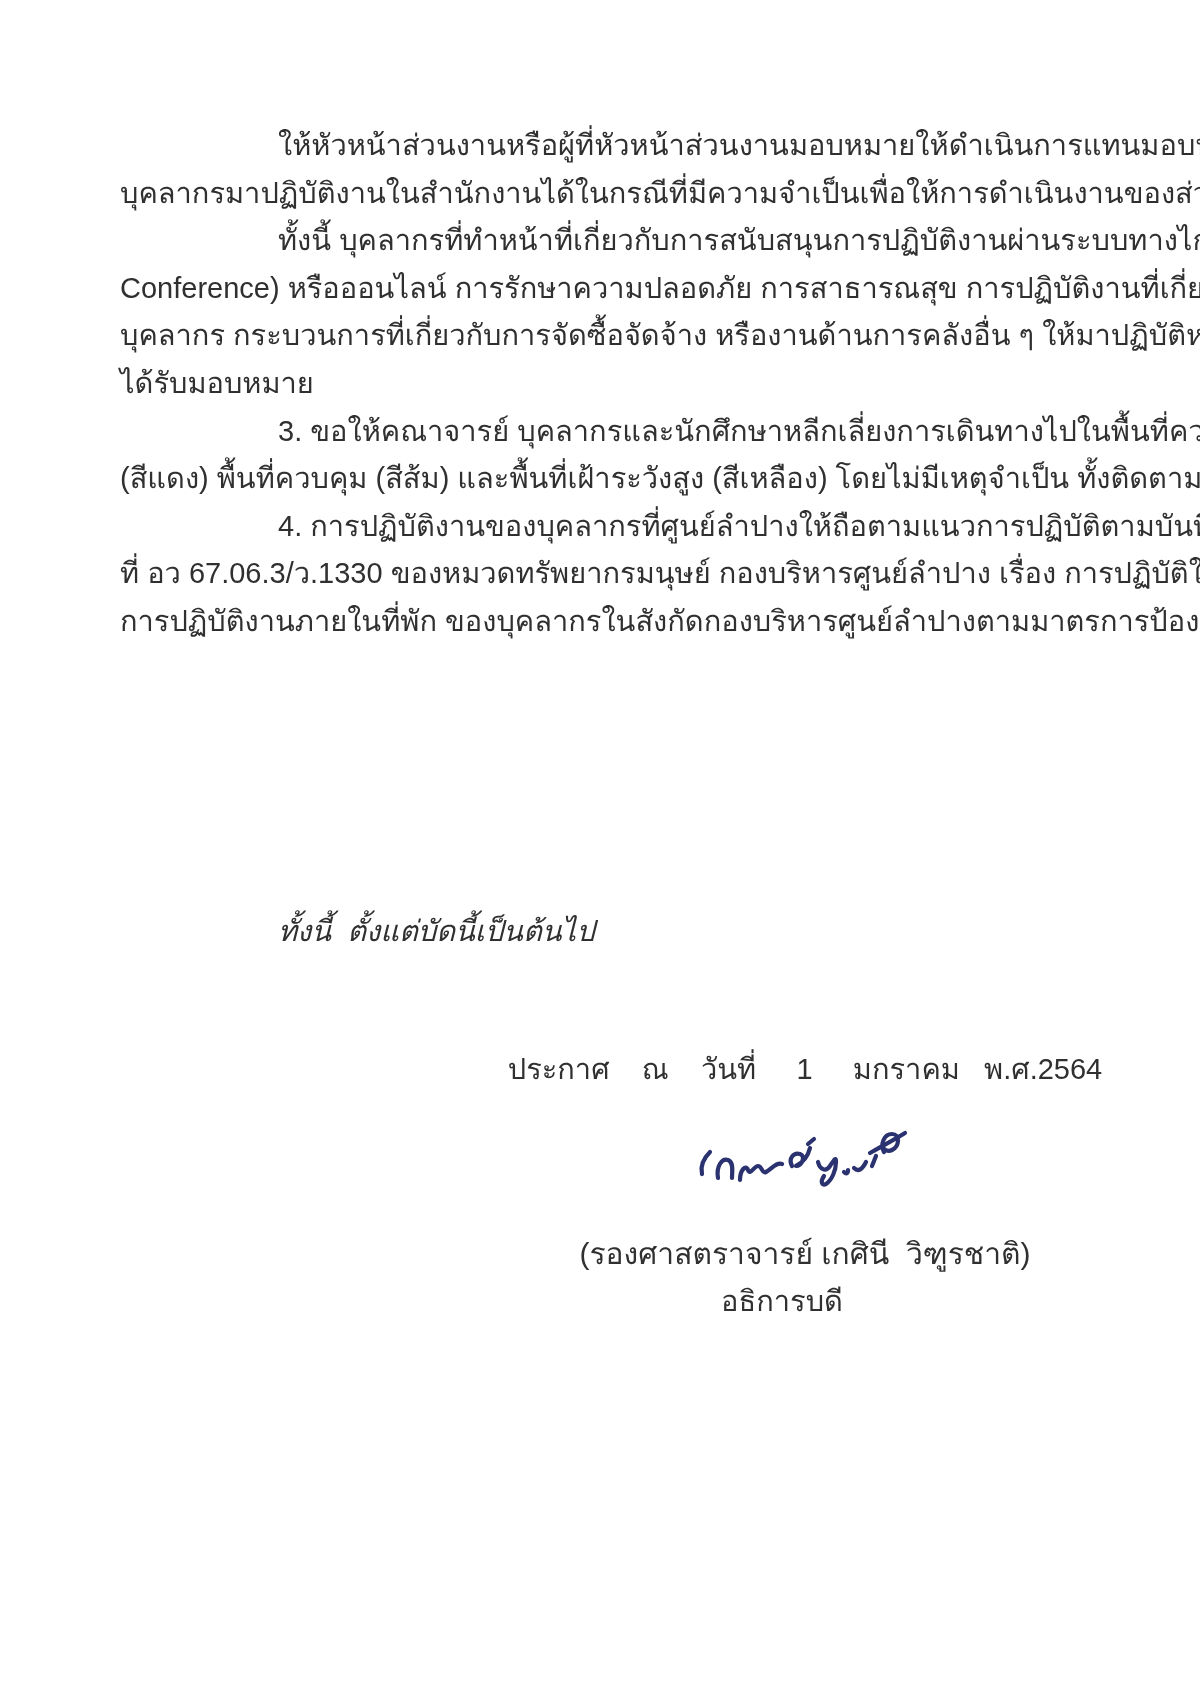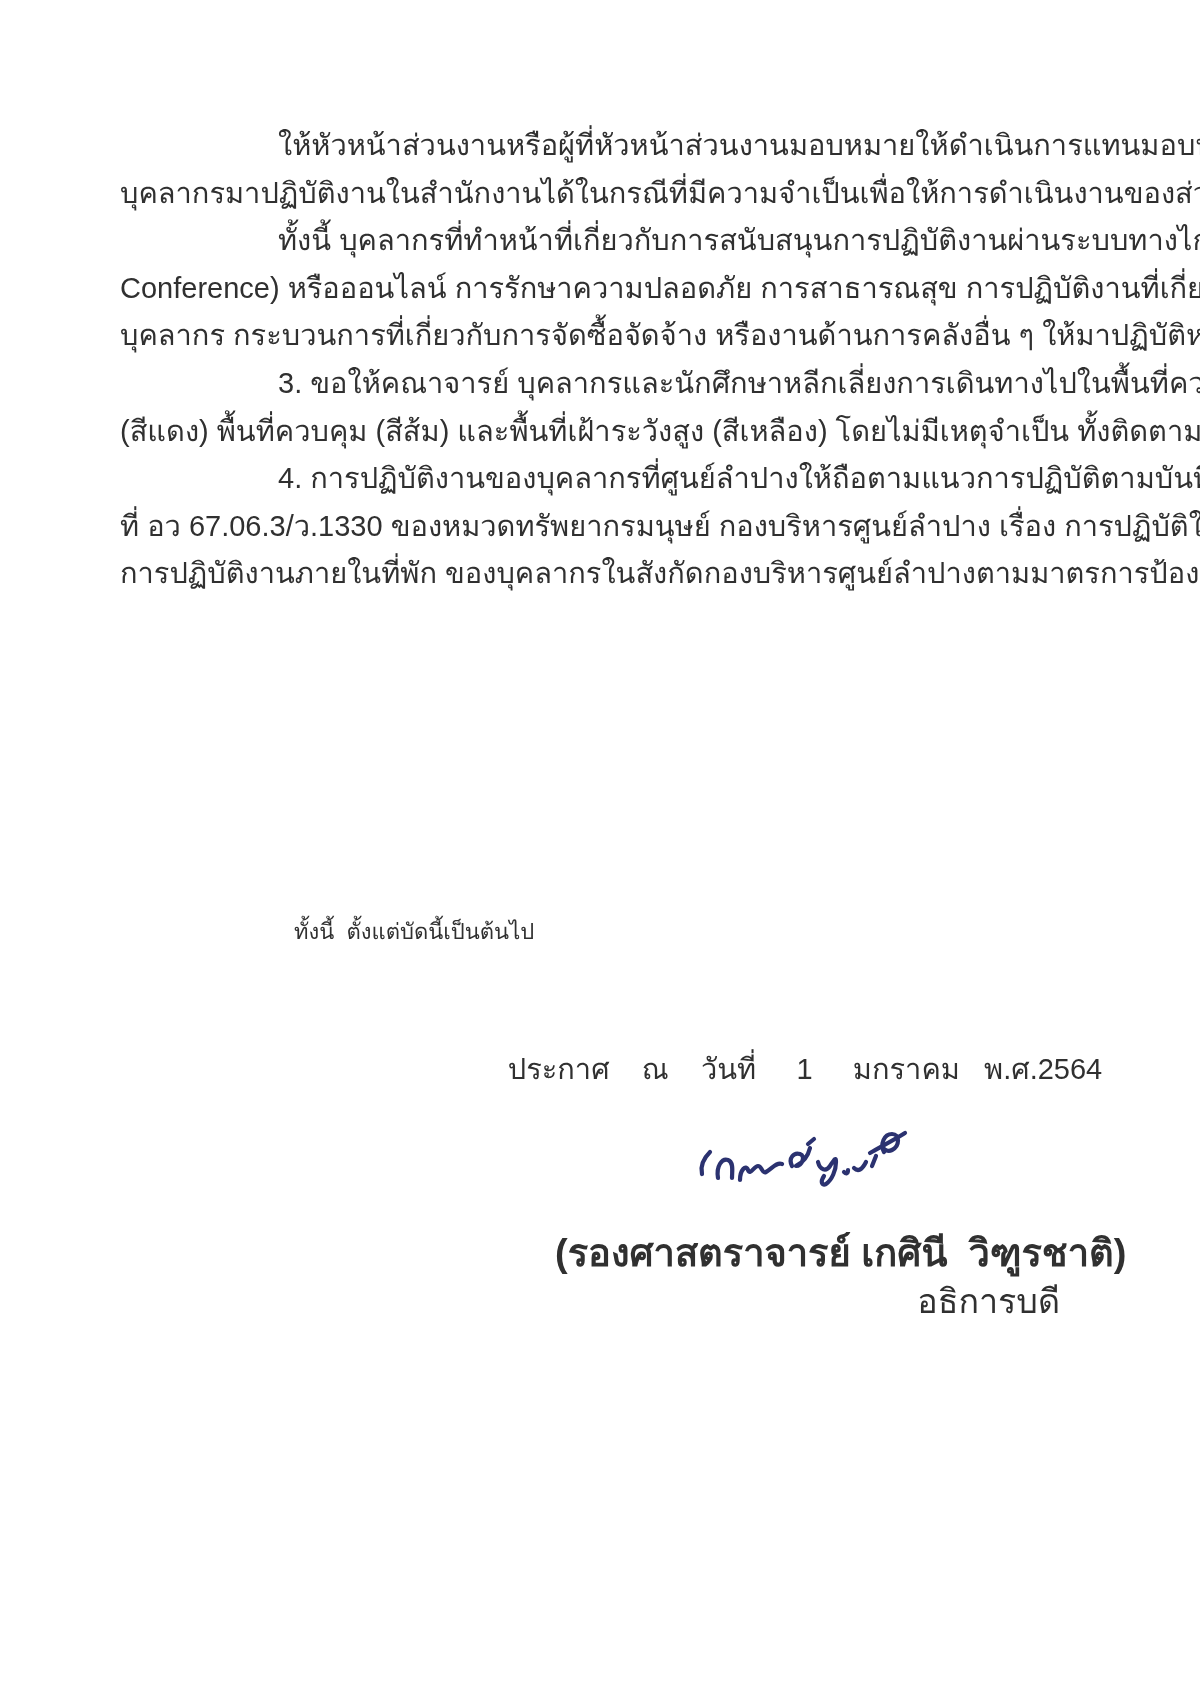--- a/index.html
+++ b/index.html
@@ -22,25 +22,26 @@
   }
   .body-text .line{
     white-space:nowrap;
     height:47.6px;
   }
   .body-text .line.indent{
     padding-left:158px;
   }
   .effective-line{
     position:absolute;
-    left:294px;
+    left:278px;
     top:908px;
-    font-size:22px;
+    font-size:29px;
     line-height:47.6px;
     white-space:pre;
+    font-style:italic;
   }
   .announce-line{
     position:absolute;
     left:0;
     top:1046px;
     width:1610px; 
     text-align:center;
     font-size:29px;
     line-height:47.6px;
     white-space:pre;
@@ -51,46 +52,46 @@
     top:1122px;
     width:220px;
     height:80px;
   }
   .signatory-name{
     position:absolute;
     left:555px;
     top:1230px;
     width:500px;
     text-align:center;
-    font-size:38px;
+    font-size:30px;
     line-height:47.6px;
     white-space:pre;
-    font-weight:bold;
   }
   .signatory-title{
     position:absolute;
-    left:560px;
+    left:532px;
     top:1278px;
     width:500px;
-    text-align:right;
-    font-size:34px;
+    text-align:center;
+    font-size:29px;
     line-height:47.6px;
   }
 </style>
 </head>
 <body>
 
 <div class="page" style="color: rgb(48, 48, 48); background: rgb(255, 255, 255);">
 
   <div class="body-text" id="body-lines">
       <div class="line indent">ให้หัวหน้าส่วนงานหรือผู้ที่หัวหน้าส่วนงานมอบหมายให้ดำเนินการแทนมอบหมายให้</div>
       <div class="line">บุคลากรมาปฏิบัติงานในสำนักงานได้ในกรณีที่มีความจำเป็นเพื่อให้การดำเนินงานของส่วนงานไม่เกิดความ</div>
       <div class="line indent">ทั้งนี้ บุคลากรที่ทำหน้าที่เกี่ยวกับการสนับสนุนการปฏิบัติงานผ่านระบบทางไกล (VDO</div>
       <div class="line">Conference) หรือออนไลน์ การรักษาความปลอดภัย การสาธารณสุข การปฏิบัติงานที่เกี่ยวกับเงินเดือน</div>
       <div class="line">บุคลากร กระบวนการที่เกี่ยวกับการจัดซื้อจัดจ้าง หรืองานด้านการคลังอื่น ๆ ให้มาปฏิบัติหน้าที่ตามที่</div>
+      <div class="line">ได้รับมอบหมาย</div>
       <div class="line indent">3. ขอให้คณาจารย์ บุคลากรและนักศึกษาหลีกเลี่ยงการเดินทางไปในพื้นที่ควบคุมสูงสุด</div>
       <div class="line">(สีแดง) พื้นที่ควบคุม (สีส้ม) และพื้นที่เฝ้าระวังสูง (สีเหลือง) โดยไม่มีเหตุจำเป็น  ทั้งติดตามข่าวสารและปฏิบัติ</div>
       <div class="line indent">4. การปฏิบัติงานของบุคลากรที่ศูนย์ลำปางให้ถือตามแนวการปฏิบัติตามบันทึกข้อความ</div>
       <div class="line">ที่ อว 67.06.3/ว.1330  ของหมวดทรัพยากรมนุษย์ กองบริหารศูนย์ลำปาง เรื่อง การปฏิบัติในสำนักงานและ</div>
       <div class="line">การปฏิบัติงานภายในที่พัก ของบุคลากรในสังกัดกองบริหารศูนย์ลำปางตามมาตรการป้องกันและควบคุมโรค</div>
     </div>
 
   <div class="effective-line">ทั้งนี้  ตั้งแต่บัดนี้เป็นต้นไป</div>
 
   <div class="announce-line">ประกาศ    ณ    วันที่     1     มกราคม   พ.ศ.2564</div>

